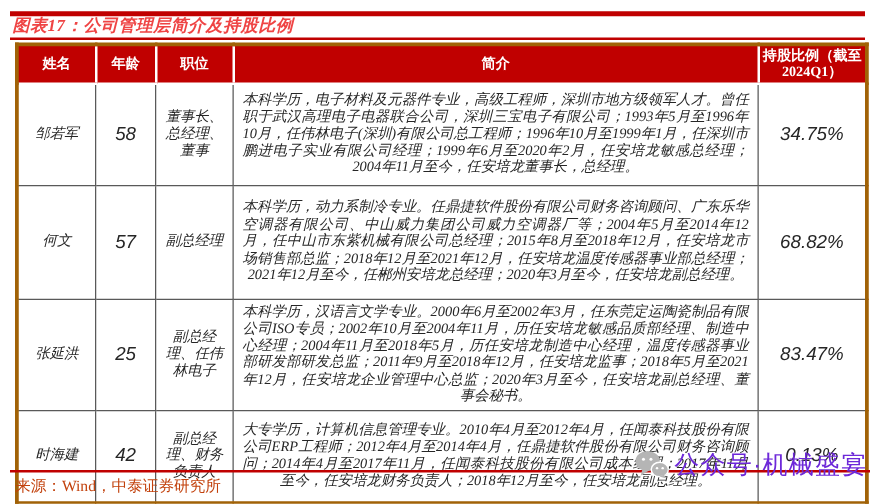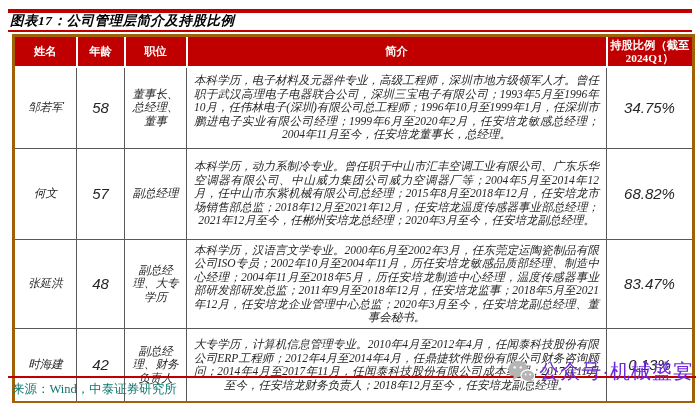--- a/index.html
+++ b/index.html
@@ -3,21 +3,21 @@
 <meta charset="utf-8">
 <style>
   html,body{margin:0;padding:0;}
   body{
     width:700px;height:403px;position:relative;background:#ffffff;
     font-family:"Liberation Serif", serif;color:#262626;overflow:hidden;
   }
   .top-bar{position:absolute;left:8px;width:684px;top:9px;height:4px;background:#C00000;}
   .fig-title{
     position:absolute;left:10px;top:13px;font-size:13.5px;line-height:16px;
-    font-weight:bold;font-style:italic;color:#000000;letter-spacing:.5px;
+    font-weight:bold;font-style:italic;color:#ef4444;letter-spacing:.5px;
   }
   .title-rule{position:absolute;left:8px;width:684px;top:30px;height:2px;background:#C00000;}
   table.mgmt{
     position:absolute;left:12px;top:34px;width:680px;
     border-collapse:collapse;table-layout:fixed;border:3px solid #a16207;
   }
   col.c-name{width:63px;} col.c-age{width:48px;} col.c-pos{width:62px;}
   col.c-bio{width:420px;} col.c-share{width:87px;}
   th{
     background:#C00000;color:#ffffff;font-weight:bold;font-size:11.3px;
@@ -31,21 +31,21 @@
     vertical-align:middle;text-align:center;line-height:13.5px;font-style:italic;
   }
   td.bio-cell{text-align:justify;text-align-last:center;padding:3px 7px;}
   td.num-cell{font-family:"Liberation Sans", sans-serif;font-size:15px;}
   tbody tr:nth-child(1) td{height:74px;}
   tbody tr:nth-child(2) td{height:84px;}
   tbody tr:nth-child(3) td{height:82px;}
   tbody tr:nth-child(4) td{height:66px;}
   .bottom-rule{position:absolute;left:8px;width:688px;top:376px;height:2px;background:#C00000;z-index:1;}
   .source-line{
-    position:absolute;left:12px;top:381px;font-size:12.5px;color:#0f766e;
+    position:absolute;left:12px;top:381px;font-size:12.5px;color:#c2410c;
     font-family:"Liberation Serif", serif;z-index:2;
   }
   .watermark{
     position:absolute;right:6px;top:358px;display:flex;align-items:center;gap:4px;
     color:#6d28d9;font-size:20px;letter-spacing:1px;z-index:3;
     font-family:"Liberation Sans", sans-serif;
   }
   .watermark .wm-icon{width:27px;height:23px;display:block;}
 </style>
 </head>
@@ -79,27 +79,27 @@
       <td>邹若军</td>
       <td class="num-cell">58</td>
       <td>董事长、总经理、董事</td>
       <td class="bio-cell">本科学历，电子材料及元器件专业，高级工程师，深圳市地方级领军人才。曾任职于武汉高理电子电器联合公司，深圳三宝电子有限公司；1993年5月至1996年10月，任伟林电子(深圳)有限公司总工程师；1996年10月至1999年1月，任深圳市鹏进电子实业有限公司经理；1999年6月至2020年2月，任安培龙敏感总经理；2004年11月至今，任安培龙董事长，总经理。</td>
       <td class="num-cell">34.75%</td>
     </tr>
     <tr>
       <td>何文</td>
       <td class="num-cell">57</td>
       <td>副总经理</td>
-      <td class="bio-cell">本科学历，动力系制冷专业。曾任职于中山市汇丰空调工业有限公司、广东乐华空调器有限公司、中山威力集团公司威力空调器厂等；2004年5月至2014年12月，任中山市东紫机械有限公司总经理；2015年8月至2018年12月，任安培龙市场销售部总监；2018年12月至2021年12月，任安培龙温度传感器事业部总经理；2021年12月至今，任郴州安培龙总经理；2020年3月至今，任安培龙副总经理。</td>
+      <td class="bio-cell">本科学历，动力系制冷专业。任鼎捷软件股份有限公司财务咨询顾问、广东乐华空调器有限公司、中山威力集团公司威力空调器厂等；2004年5月至2014年12月，任中山市东紫机械有限公司总经理；2015年8月至2018年12月，任安培龙市场销售部总监；2018年12月至2021年12月，任安培龙温度传感器事业部总经理；2021年12月至今，任郴州安培龙总经理；2020年3月至今，任安培龙副总经理。</td>
       <td class="num-cell">68.82%</td>
     </tr>
     <tr>
       <td>张延洪</td>
-      <td class="num-cell">48</td>
-      <td>副总经理、大专学历</td>
+      <td class="num-cell">25</td>
+      <td>副总经理、任伟林电子</td>
       <td class="bio-cell">本科学历，汉语言文学专业。2000年6月至2002年3月，任东莞定运陶瓷制品有限公司ISO专员；2002年10月至2004年11月，历任安培龙敏感品质部经理、制造中心经理；2004年11月至2018年5月，历任安培龙制造中心经理，温度传感器事业部研发部研发总监；2011年9月至2018年12月，任安培龙监事；2018年5月至2021年12月，任安培龙企业管理中心总监；2020年3月至今，任安培龙副总经理、董事会秘书。</td>
       <td class="num-cell">83.47%</td>
     </tr>
     <tr>
       <td>时海建</td>
       <td class="num-cell">42</td>
       <td>副总经理、财务负责人</td>
       <td class="bio-cell">大专学历，计算机信息管理专业。2010年4月至2012年4月，任闻泰科技股份有限公司ERP工程师；2012年4月至2014年4月，任鼎捷软件股份有限公司财务咨询顾问；2014年4月至2017年11月，任闻泰科技股份有限公司成本经理；2017年11月至今，任安培龙财务负责人；2018年12月至今，任安培龙副总经理。</td>
       <td class="num-cell">0.13%</td>
     </tr>

